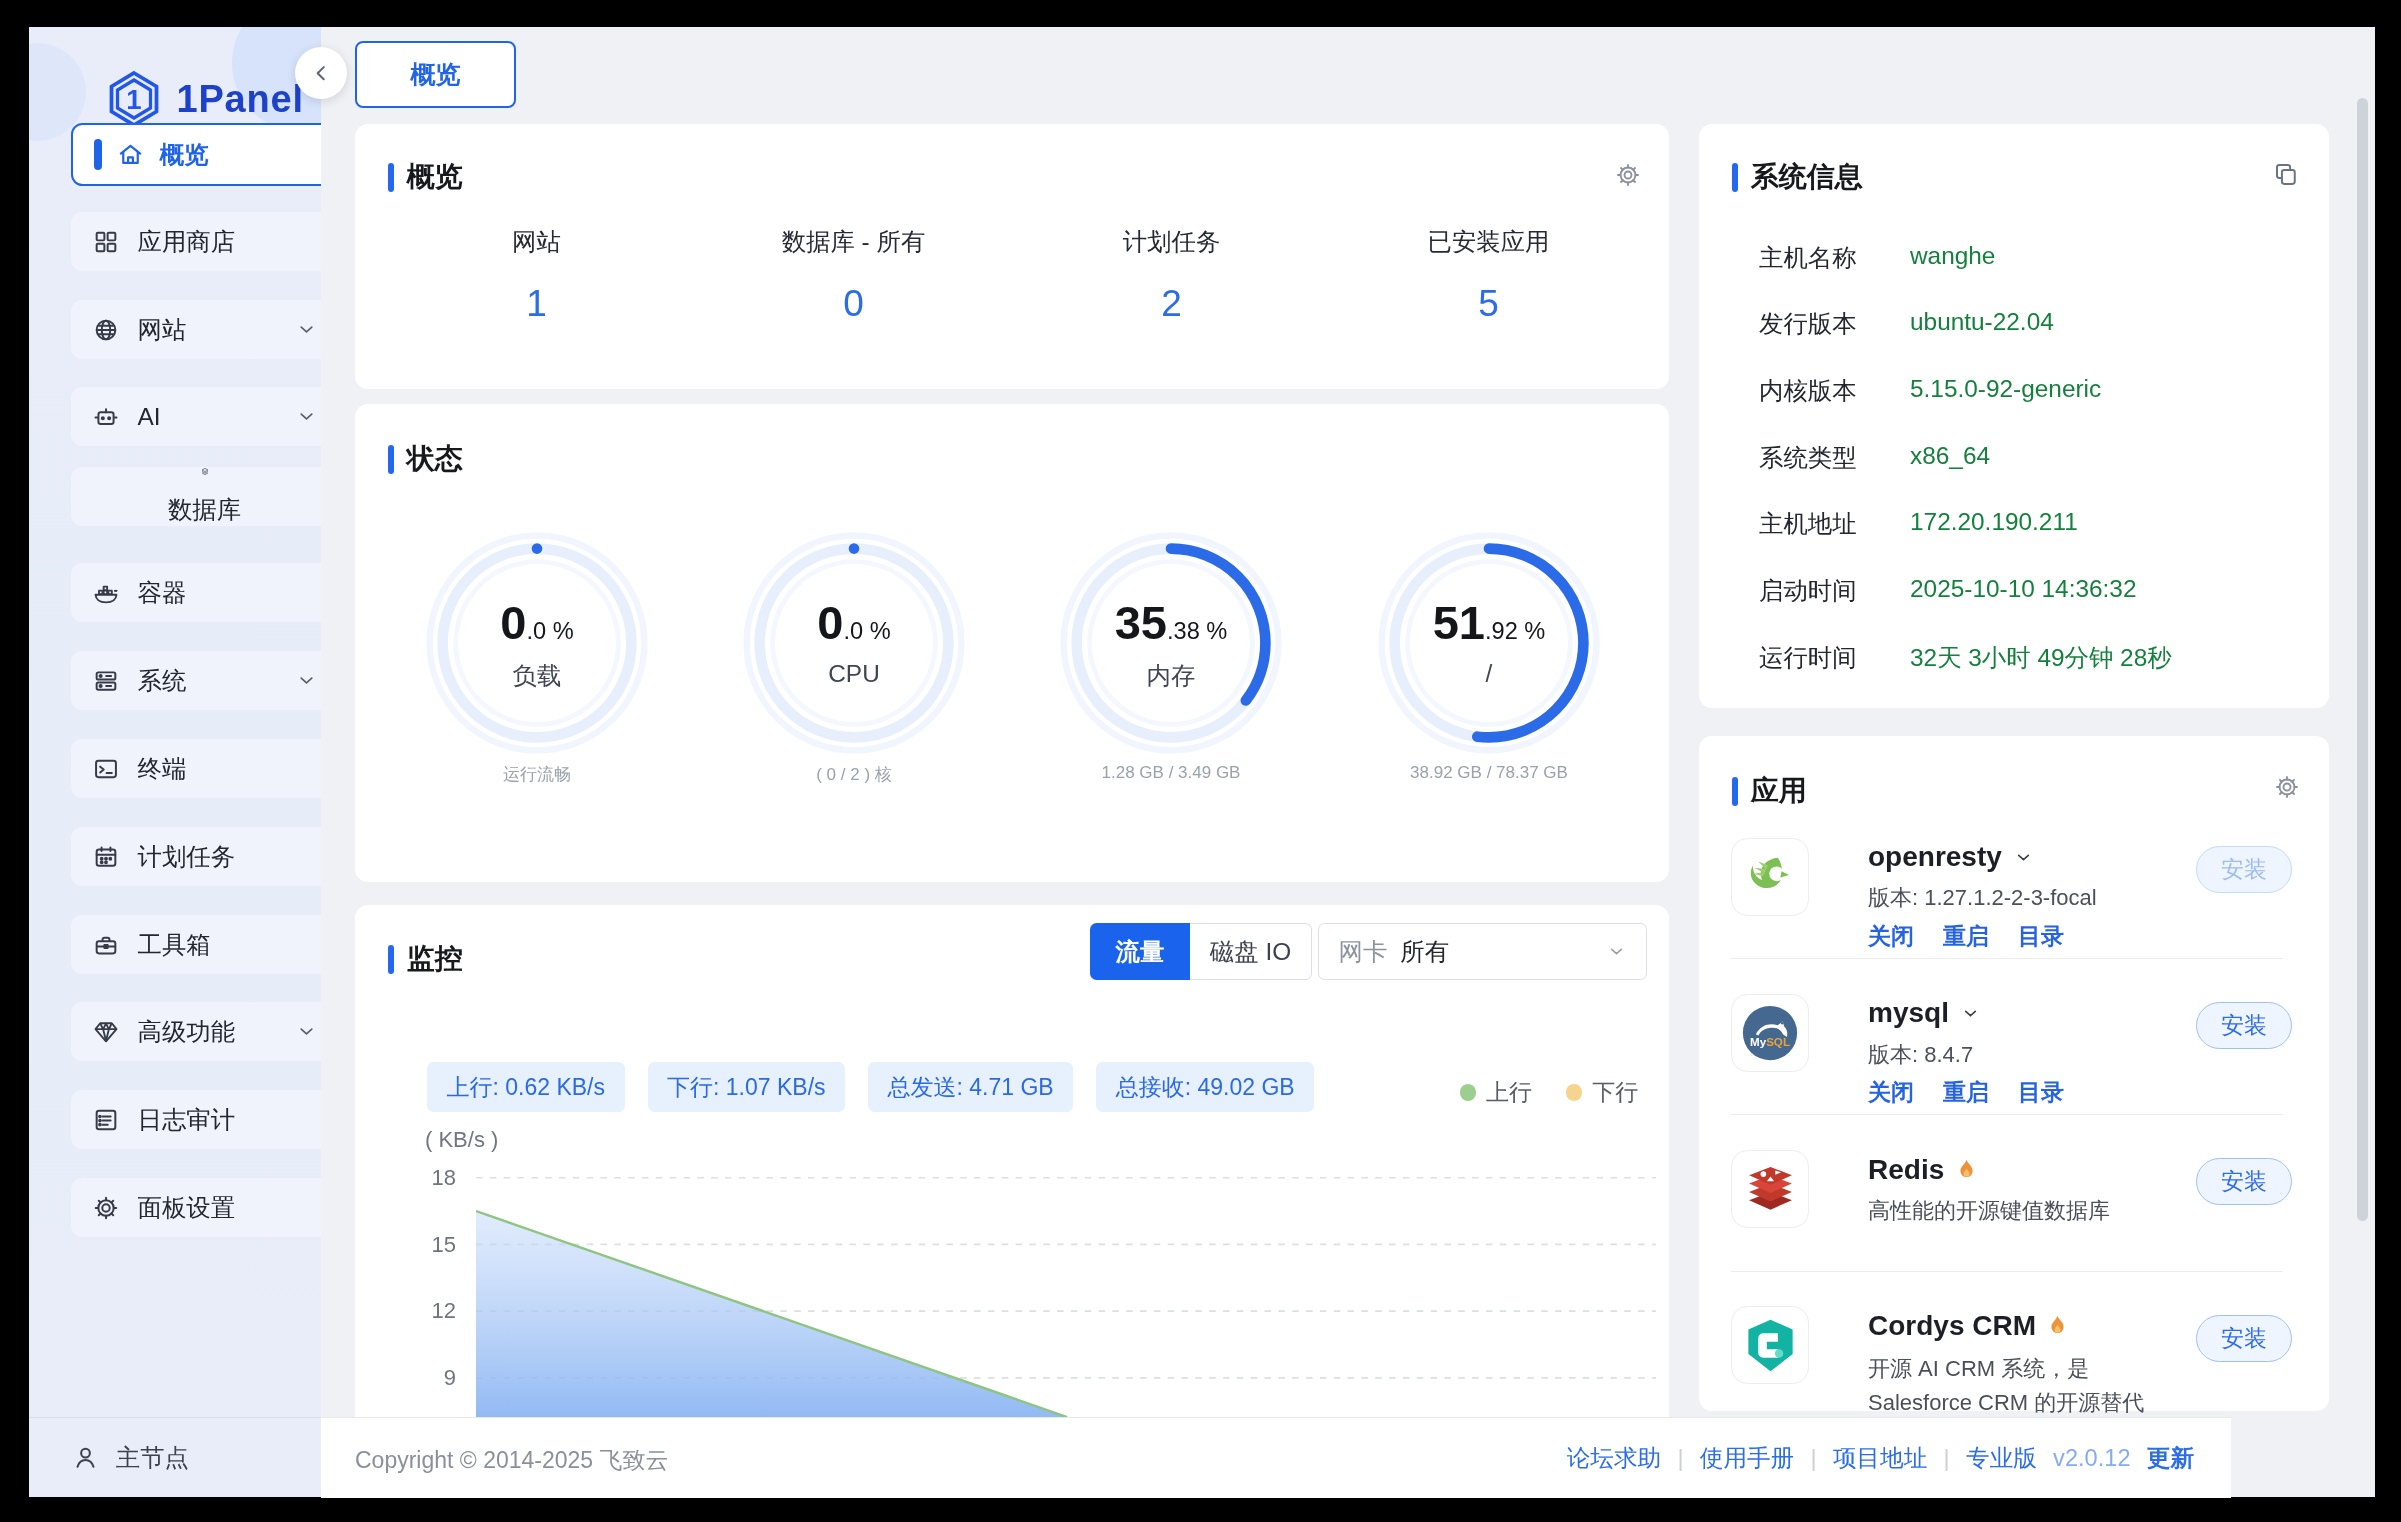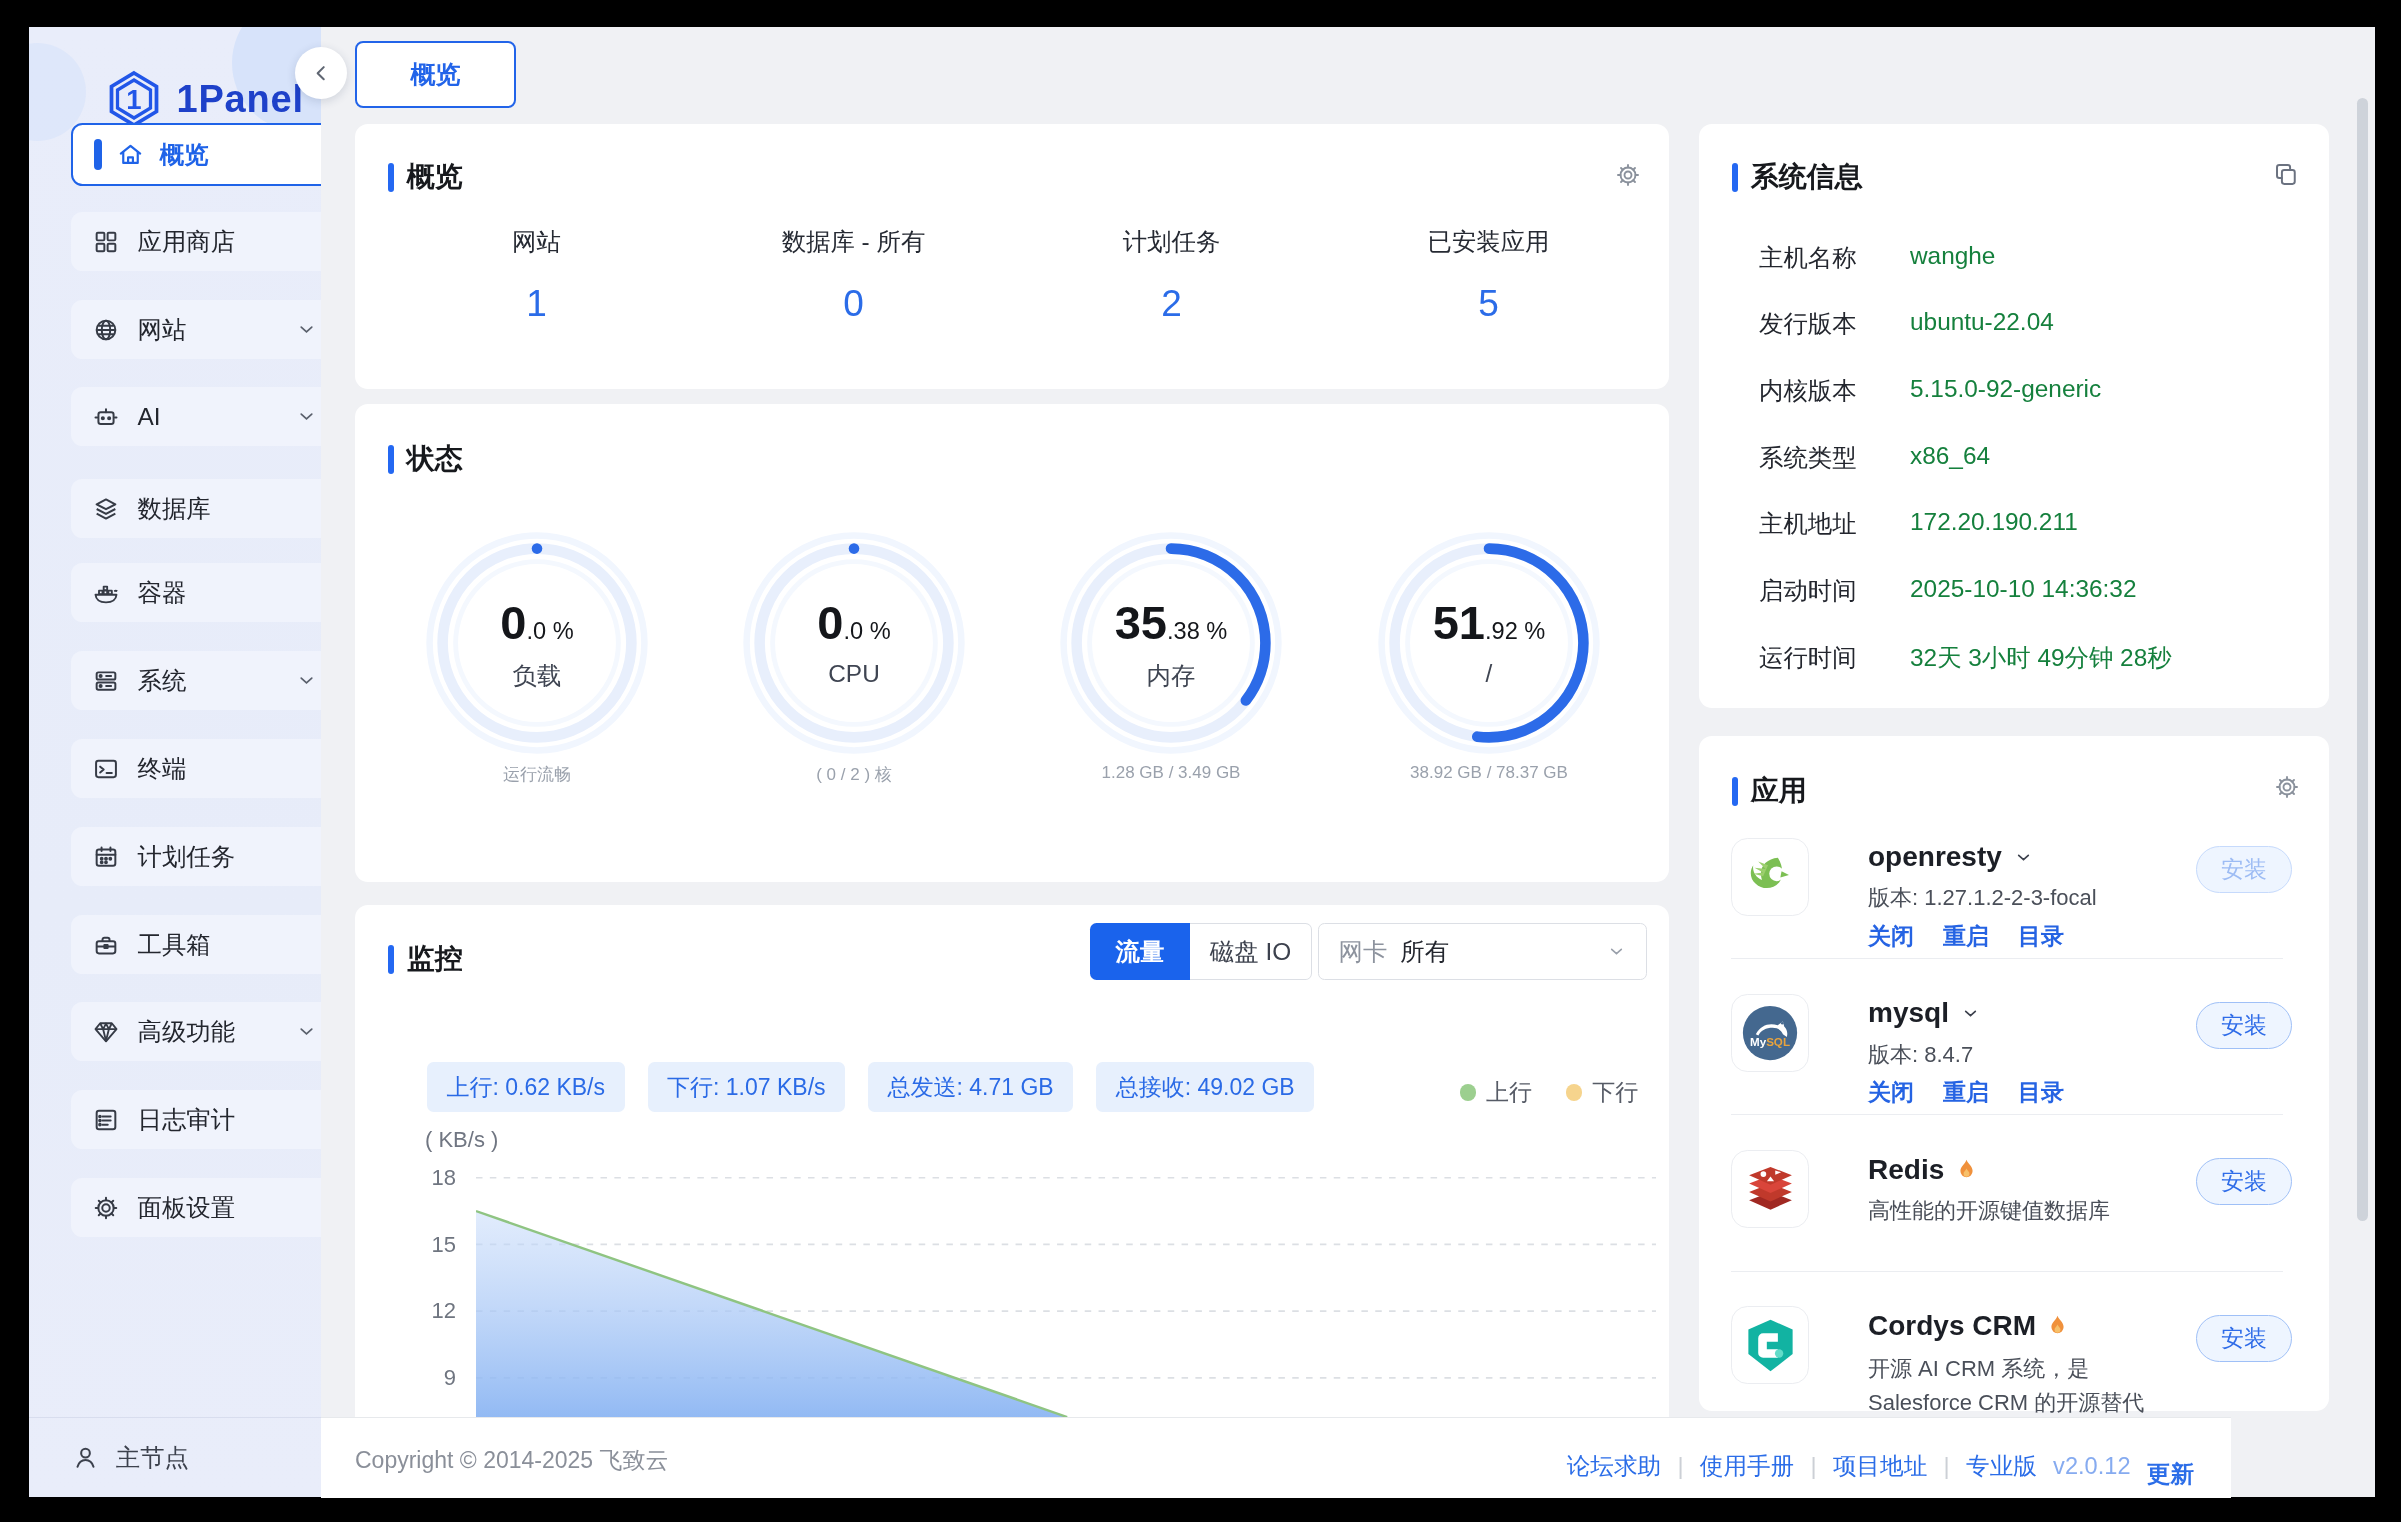--- a/index.html
+++ b/index.html
@@ -60,21 +60,21 @@
   .install.faded{border-color:#c6dafc;color:#9dbcf4;}
   .divider{position:absolute;left:1731px;width:552px;height:0.8px;background:#ebedf1;}
   .name-row{position:absolute;left:1868px;display:flex;align-items:center;gap:11.4px;}
   
   .footer{left:321px;top:1417px;width:1910px;height:80px;background:#fff;border-top:0.8px solid #e7e9ec;}
   .copyright{position:absolute;left:34px;top:27px;font-size:23px;color:#8a8f99;}
   .f-links{position:absolute;right:37px;top:24.4px;display:flex;align-items:center;gap:16.3px;font-size:23.6px;}
   .f-link{color:#2b6de8;cursor:pointer;}
   .f-sep{color:#ccd0d6;}
   .f-ver{color:#86abf0;}
-  .f-upd{color:#2b6de8;font-weight:700;cursor:pointer;margin-top:16px;}
+  .f-upd{color:#2b6de8;font-weight:700;cursor:pointer;}
   .scroll-thumb{left:2357px;top:98px;width:11.4px;height:1123px;border-radius:5.7px;background:#ced3da;cursor:pointer;}
   svg{display:block;}
 </style>
 </head>
 <body>
 
 <div class="stage">
 
   <aside class="abs sidebar">
     <div class="blob" style="left:203px;top:-33px;width:138px;height:138px;"></div>
@@ -127,21 +127,21 @@
           <path d="M12 8V5.4M3 12.5h1.4M19.6 12.5H21"></path>
         <circle cx="9.3" cy="13" r="0.9" fill="#363b46"></circle>
           <circle cx="14.7" cy="13" r="0.9" fill="#363b46"></circle>
       </svg>
       <span>AI</span>
       <svg class="nav-chev" width="23" height="23" viewBox="0 0 24 24" fill="none" stroke="#5a606c" stroke-width="1.8" stroke-linecap="round">
           <path d="M6.5 9.5l5.5 5 5.5-5"></path>
         </svg>
     </div>
 
-    <div class="nav-item" style="top:452px;">
+    <div class="nav-item" style="top:440px;flex-direction:column;">
       <svg width="28" height="28" viewBox="0 0 24 24" fill="none" stroke="#363b46" stroke-width="1.7" stroke-linejoin="round">
         <path d="M12 3.8 20 8l-8 4.2L4 8z"></path>
           <path d="M4 12l8 4.2L20 12"></path>
           <path d="M4 16l8 4.2L20 16"></path>
       </svg>
       <span>数据库</span>
     </div>
 
     <div class="nav-item" style="top:624px;">
       <svg width="28" height="28" viewBox="0 0 24 24" fill="none" stroke="#363b46" stroke-width="1.7">

